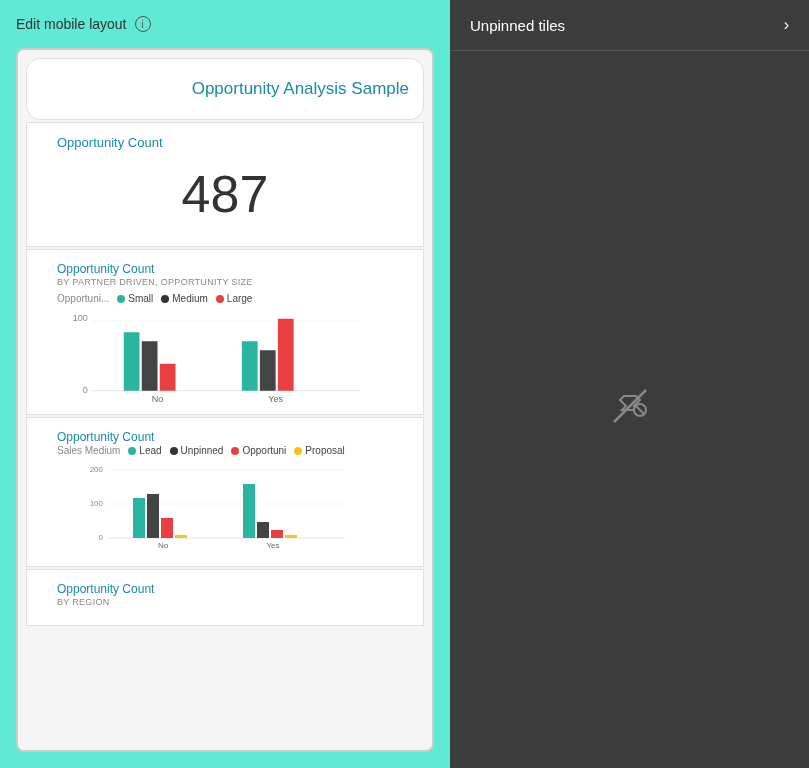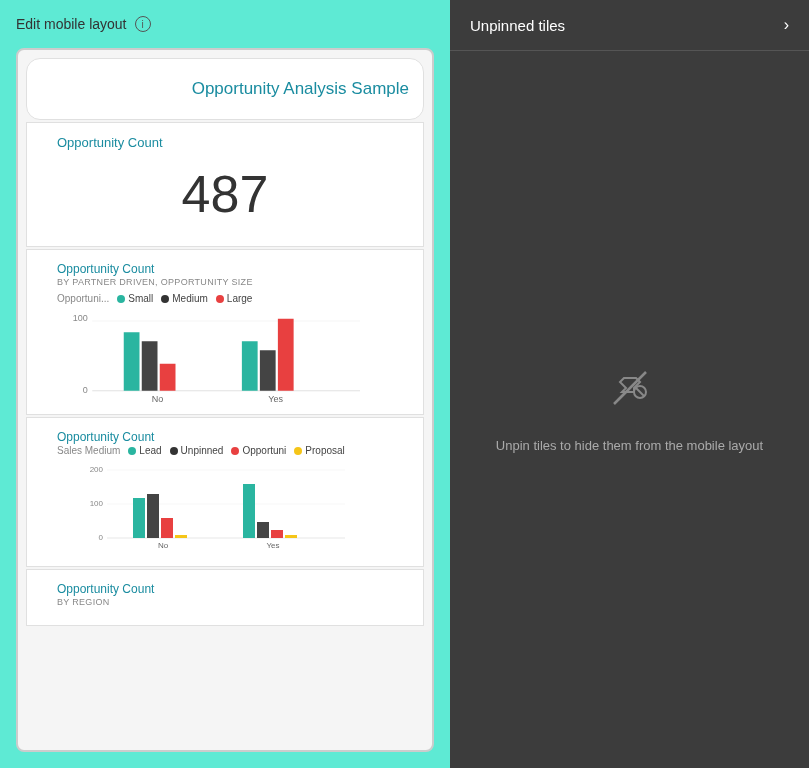--- a/index.html
+++ b/index.html
@@ -315,15 +315,14 @@
       <svg width="48" height="48" viewBox="0 0 48 48" fill="none" xmlns="http://www.w3.org/2000/svg">
 
         <line x1="8" y1="40" x2="40" y2="8" stroke="#888" stroke-width="2.5"></line>
         <path d="M20 28 L12 36" stroke="#888" stroke-width="2"></path>
         <path d="M18 14 L14 18 L20 24 L16 28 L28 28 L28 24 L34 18 L30 14 Z" stroke="#888" stroke-width="2" fill="none"></path>
         <path d="M20 14 L28 14" stroke="#888" stroke-width="2"></path>
         <circle cx="34" cy="28" r="6" fill="none" stroke="#888" stroke-width="2"></circle>
         <line x1="30" y1="24" x2="38" y2="32" stroke="#888" stroke-width="2"></line>
       </svg>
     </div>
-    <div class="unpin-text">Unpin tiles to hide them from the mobile layout</div>
   </div>
 </div>
 
 </body></html>

